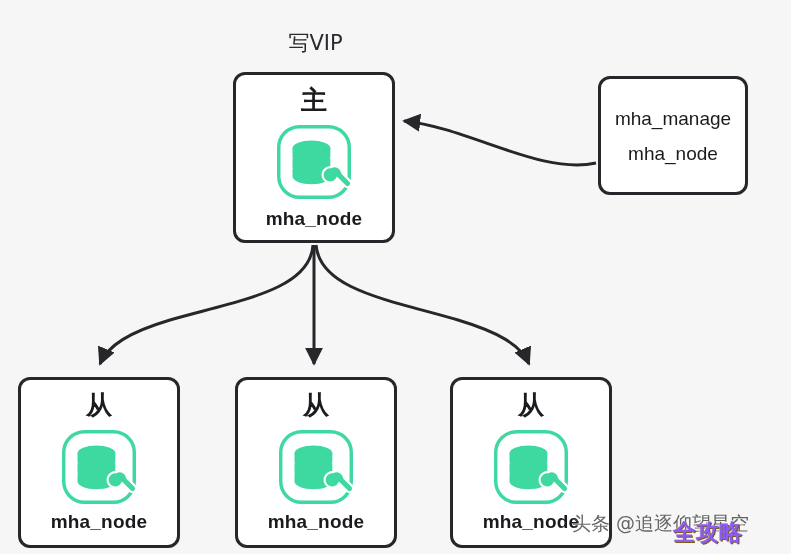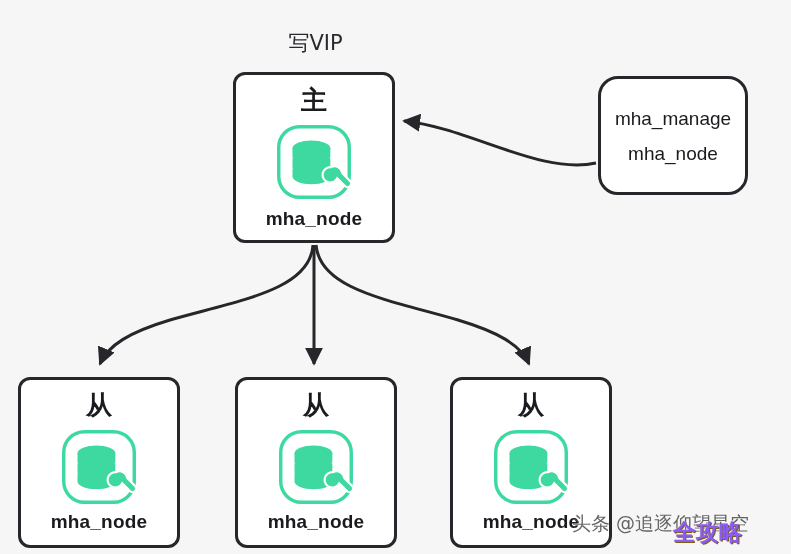--- a/index.html
+++ b/index.html
@@ -81,21 +81,21 @@
 
   
   #node-manager {
     left: 598px;
     top: 76px;
     width: 150px;
     height: 119px;
     justify-content: center;
     gap: 16px;
     border-width: 3px;
-    border-radius: 20px;
+    border-radius: 12px;
   }
   #node-manager .mgr-line {
     font-family: "Liberation Sans", sans-serif;
     font-size: 19px;
     color: #1b1b1f;
     line-height: 1;
     white-space: nowrap;
   }
 
   

